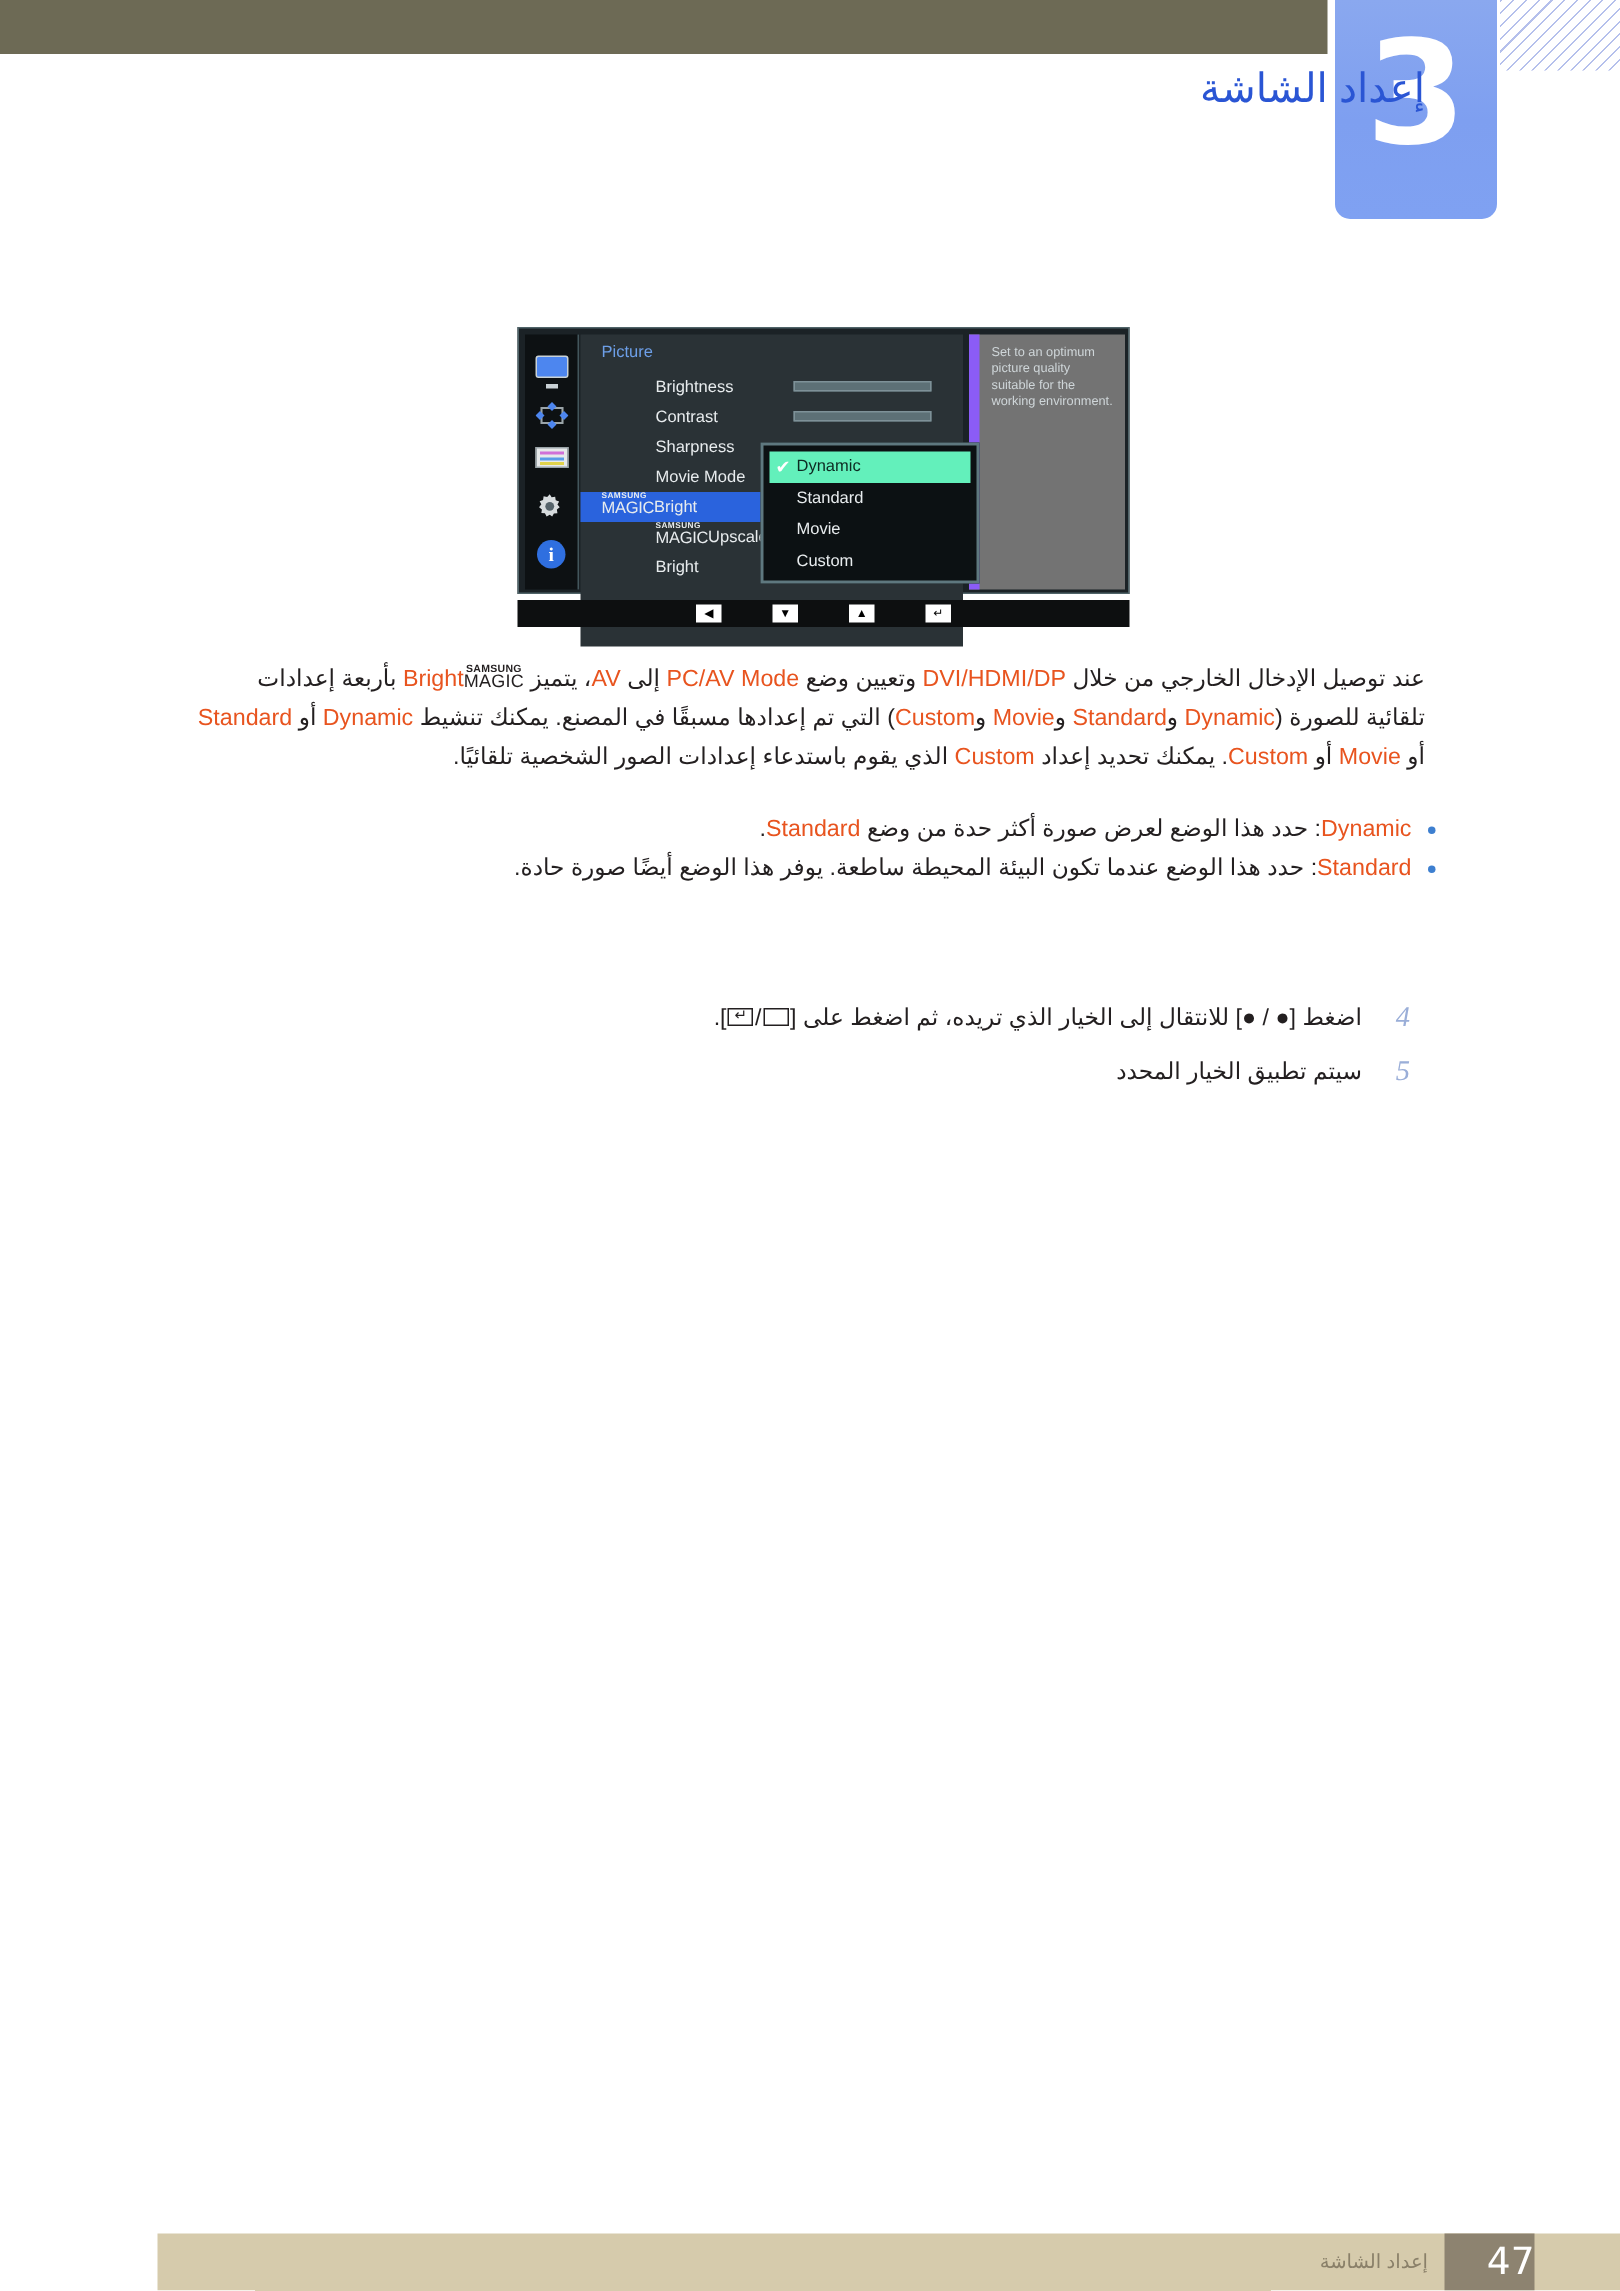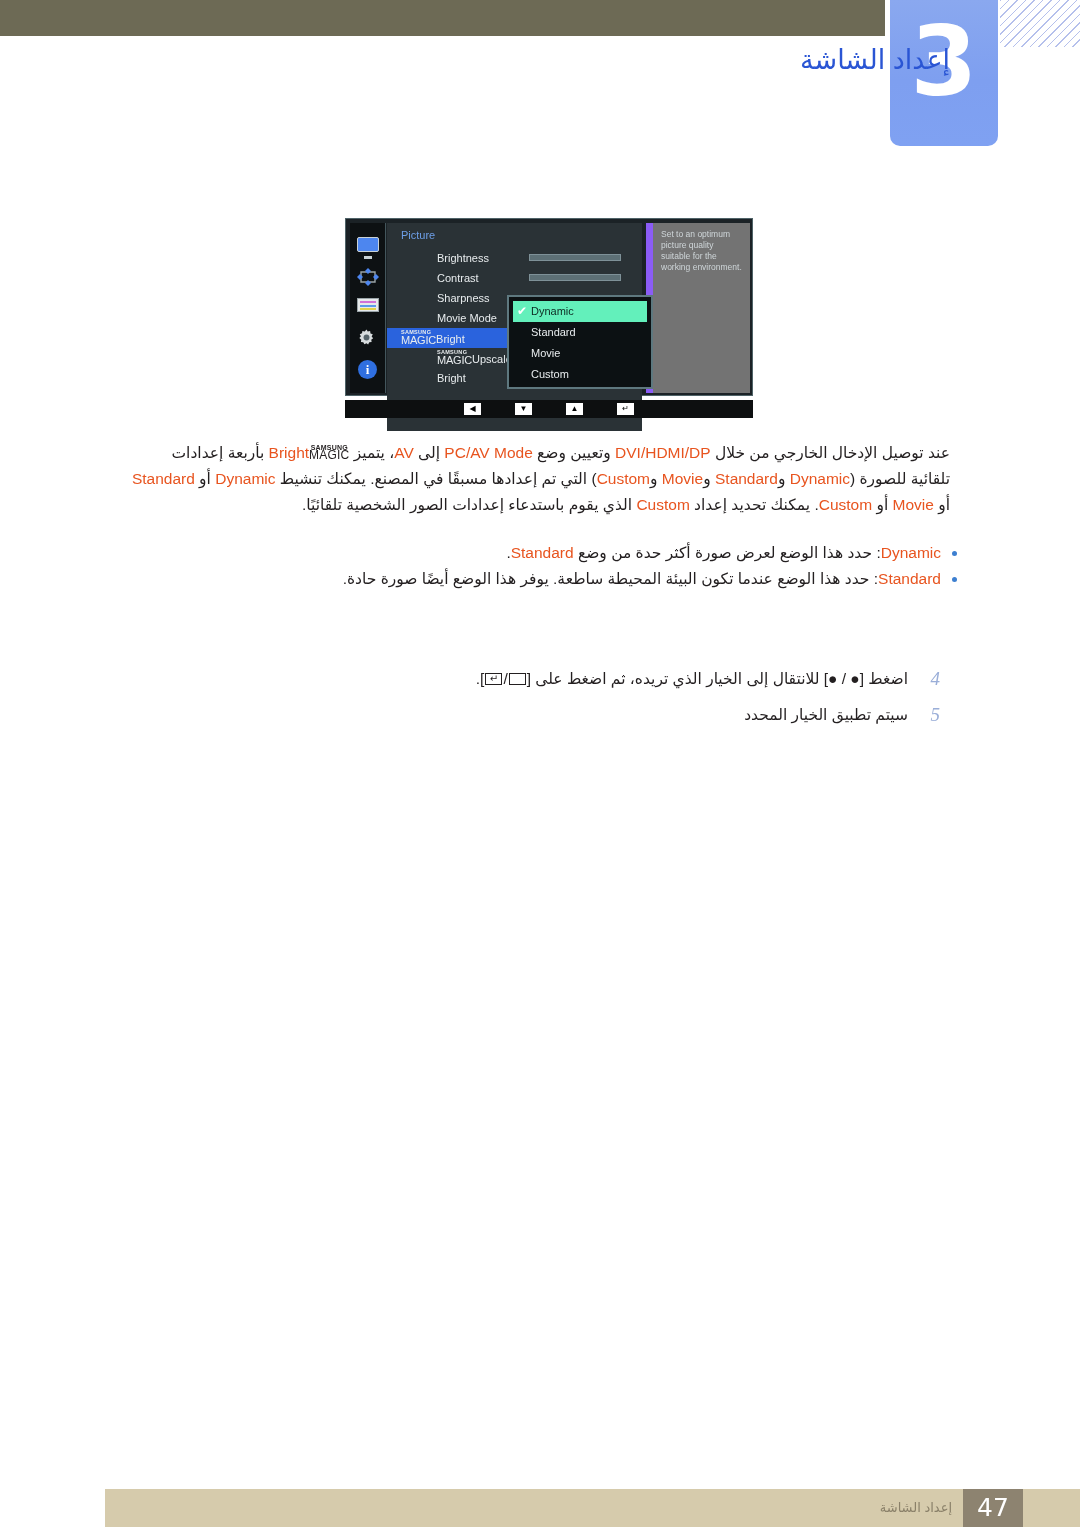--- a/index.html
+++ b/index.html
@@ -411,21 +411,20 @@
   .footer-pagebox {
     position: absolute;
     left: 963px;
     top: 1489px;
     width: 60px;
     height: 38px;
     background: #8d8370;
     color: #ffffff;
     font-size: 25px;
     line-height: 38px;
-    text-align: center;
     font-family: "DejaVu Sans", sans-serif;
   }
   .footer-label {
     position: absolute;
     right: 128px;
     top: 1489px;
     height: 38px;
     line-height: 38px;
     font-size: 13px;
     color: #8a8069;

